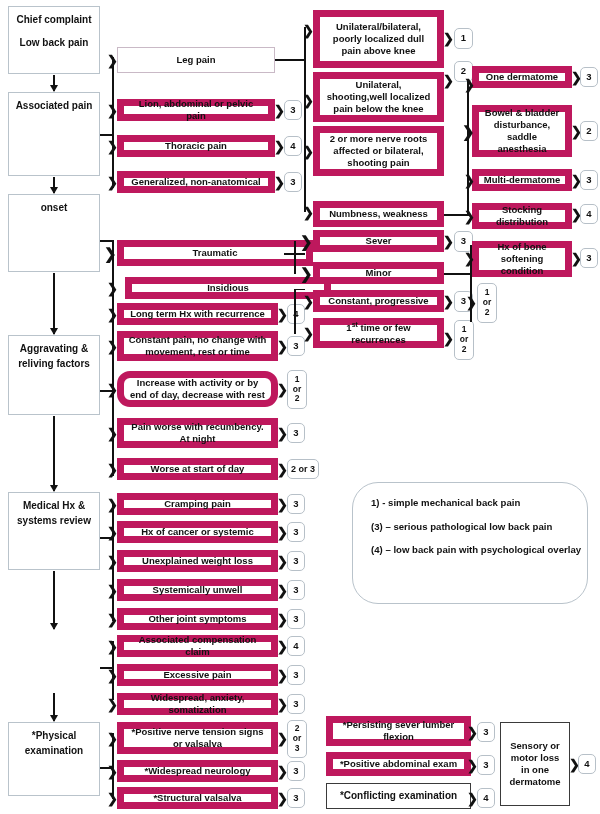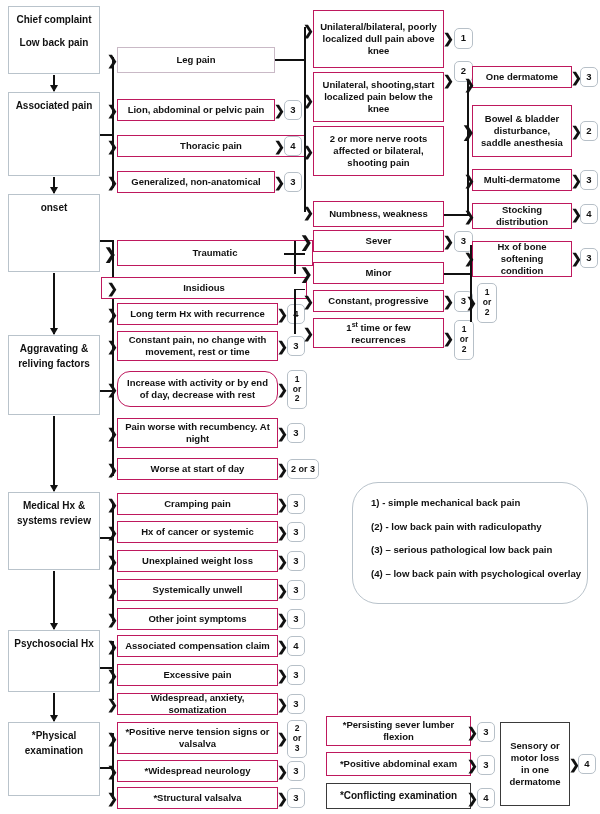--- a/index.html
+++ b/index.html
@@ -34,21 +34,21 @@
     border:1px solid #b9c3cb;
     font-size:10px;
     align-items:flex-start;
     padding-top:7px;
   }
   .stage-box .inner{width:100%;}
   .stage-box .l2{display:block;margin-top:10px;}
 
   .item{                 
     font-size:9.5px;
-    border:1px solid #be185d;
+    border:7px solid #be185d;
   }
   .item.dark{border:1px solid #3a3a3a;}
   .item.mauve{border:1px solid #c9b9c6;}
 
   .badge{
     position:absolute;
     box-sizing:border-box;
     border:1px solid #b7c0c8;
     border-radius:5px;
     background:#ffffff;
@@ -141,23 +141,20 @@
     </div>
   </div>
 
   <div class="box stage-box" style="left:8px;top:492px;width:92px;height:78px;">
     <div class="inner">
       <span>Medical Hx &amp;</span>
       <span class="l2" style="margin-top:2px;">systems review</span>
     </div>
   </div>
 
-  <div class="box stage-box" style="left:8px;top:630px;width:92px;height:62px;">
-    <div class="inner"><span>Psychosocial Hx</span></div>
-  </div>
 
   <div class="box stage-box" style="left:8px;top:722px;width:92px;height:74px;">
     <div class="inner">
       <span>*Physical</span>
       <span class="l2" style="margin-top:2px;">examination</span>
     </div>
   </div>
 
   <div class="darrow" style="left:53px;top:75px;height:16px;">
       <span class="shaft"></span>
@@ -207,40 +204,40 @@
     </div>
   <span class="chev" style="left:107px;top:60px;">❯</span>
 
   <div class="box item" style="left:117px;top:99px;width:158px;height:22px;">
       <span>Lion, abdominal or pelvic pain</span>
     </div>
   <span class="chev" style="left:107px;top:110px;">❯</span>
   <span class="chev" style="left:274px;top:110px;">❯</span>
   <div class="badge" style="left:284px;top:100px;width:18px;height:20px;"><span>3</span></div>
 
-  <div class="box item" style="left:117px;top:135px;width:188px;height:22px;">
+  <div class="box item" style="left:117px;top:135px;width:158px;height:22px;">
       <span>Thoracic pain</span>
     </div>
   <span class="chev" style="left:107px;top:146px;">❯</span>
   <span class="chev" style="left:274px;top:146px;">❯</span>
   <div class="badge" style="left:284px;top:136px;width:18px;height:20px;"><span>4</span></div>
 
   <div class="box item" style="left:117px;top:171px;width:158px;height:22px;">
       <span>Generalized, non-anatomical</span>
     </div>
   <span class="chev" style="left:107px;top:182px;">❯</span>
   <span class="chev" style="left:274px;top:182px;">❯</span>
   <div class="badge" style="left:284px;top:172px;width:18px;height:20px;"><span>3</span></div>
 
   <div class="box item" style="left:117px;top:240px;width:196px;height:26px;">
       <span>Traumatic</span>
     </div>
   <span class="chev lg" style="left:104px;top:253px;">❯</span>
 
-  <div class="box item" style="left:101px;top:277px;width:206px;height:22px;">
+  <div class="box item" style="left:125px;top:277px;width:206px;height:22px;">
       <span>Insidious</span>
     </div>
   <span class="chev" style="left:107px;top:288px;">❯</span>
 
   <div class="box item" style="left:117px;top:303px;width:161px;height:22px;">
       <span>Long term Hx with recurrence</span>
     </div>
   <span class="chev" style="left:107px;top:314px;">❯</span>
   <span class="chev" style="left:277px;top:314px;">❯</span>
   <div class="badge" style="left:287px;top:304px;width:18px;height:20px;"><span>4</span></div>
@@ -358,21 +355,21 @@
   <div class="ln v thick" style="left:304px;top:27px;height:185px;"></div>
 
   <div class="box item" style="left:313px;top:10px;width:131px;height:58px;padding:3px 6px;">
       <span>Unilateral/bilateral, poorly localized dull pain above knee</span>
     </div>
   <span class="chev" style="left:303px;top:30px;">❯</span>
   <span class="chev" style="left:443px;top:38px;">❯</span>
   <div class="badge" style="left:454px;top:28px;width:19px;height:21px;"><span>1</span></div>
 
   <div class="box item" style="left:313px;top:72px;width:131px;height:50px;padding:3px 6px;">
-      <span>Unilateral, shooting,start localized pain below the knee</span>
+      <span>Unilateral, shooting,well localized pain below the knee</span>
     </div>
   <span class="chev" style="left:303px;top:100px;">❯</span>
   <span class="chev" style="left:443px;top:80px;">❯</span>
   <div class="badge" style="left:454px;top:61px;width:19px;height:21px;"><span>2</span></div>
 
   <div class="box item" style="left:313px;top:126px;width:131px;height:50px;padding:3px 6px;">
       <span>2 or more nerve roots affected or bilateral, shooting pain</span>
     </div>
   <span class="chev" style="left:303px;top:151px;">❯</span>
 
@@ -456,21 +453,20 @@
   <span class="chev" style="left:571px;top:258px;">❯</span>
   <div class="badge" style="left:580px;top:248px;width:18px;height:20px;"><span>3</span></div>
 
   <span class="chev" style="left:466px;top:302px;">❯</span>
   <div class="badge stack" style="left:477px;top:283px;width:20px;height:40px;"><span>1
 or
 2</span></div>
 
   <div class="legend" style="left:352px;top:482px;width:236px;height:122px;border-radius:26px;">
     <p>1) - simple mechanical back pain</p>
-    <p>(2) - low back pain with radiculopathy</p>
     <p>(3) – serious pathological low back pain</p>
     <p>(4) – low back pain with psychological overlay</p>
   </div>
 
   <div class="box item" style="left:326px;top:716px;width:145px;height:30px;">
       <span>*Persisting sever lumber flexion</span>
     </div>
   <span class="chev" style="left:467px;top:732px;">❯</span>
   <div class="badge" style="left:477px;top:722px;width:18px;height:20px;"><span>3</span></div>
 

